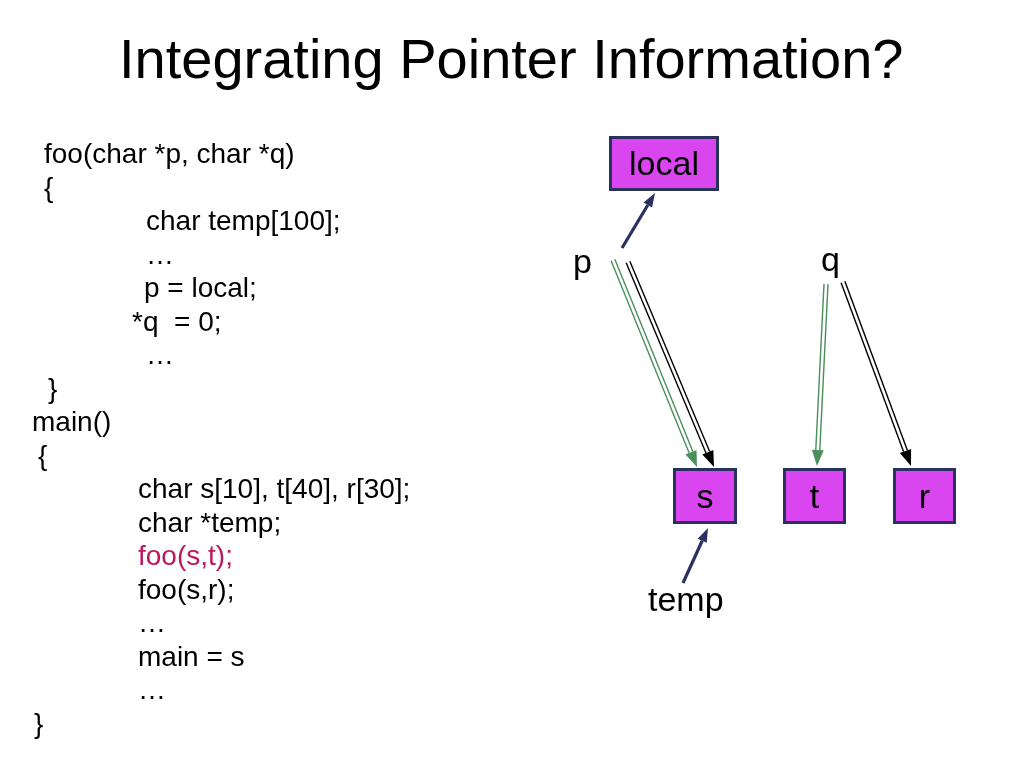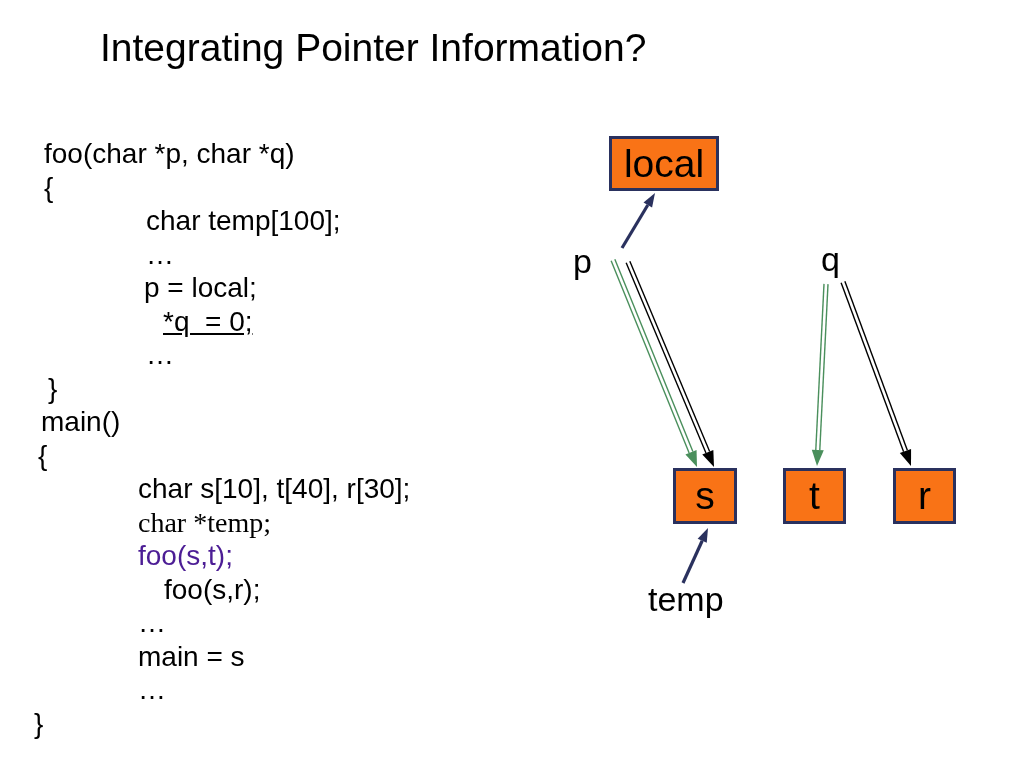--- a/index.html
+++ b/index.html
@@ -1,57 +1,57 @@
 <!DOCTYPE html>
 <html><head>
 <meta charset="utf-8">
 <style>
   html,body{margin:0;padding:0;background:#fff;}
   .slide{
     position:relative;width:1024px;height:768px;background:#ffffff;
     font-family:"Liberation Sans", sans-serif;overflow:hidden;
   }
   .title{
-    position:absolute;left:100px;top:26px;font-size:39px;color:#000;
+    position:absolute;left:119px;top:26px;font-size:56px;color:#000;
     letter-spacing:0px;white-space:pre;
   }
   .code-line{
     position:absolute;font-size:28px;line-height:33px;color:#000;white-space:pre;
   }
   .dbox{
-    position:absolute;border:3px solid #2a315e;background:#f97316;
+    position:absolute;border:3px solid #2a315e;background:#d946ef;
     display:flex;align-items:center;justify-content:center;
-    font-size:39px;color:#000;box-sizing:border-box;
+    font-size:34px;color:#000;box-sizing:border-box;
   }
   .dlabel{
     position:absolute;font-size:34px;color:#000;white-space:pre;
   }
   svg.arrow-layer{position:absolute;left:0;top:0;pointer-events:none;}
 </style>
 </head>
 <body>
 
 <div class="slide">
   <div class="title">Integrating Pointer Information?</div>
 
   <div id="code">
       <div class="code-line" style="left: 44px; top: 137px; text-align: center;">foo(char *p, char *q)</div>
       <div class="code-line" style="left: 44px; top: 170.5px;">{</div>
       <div class="code-line" style="left: 146px; top: 204px;">char temp[100];</div>
       <div class="code-line" style="left: 146px; top: 237.5px;">…</div>
       <div class="code-line" style="left: 144px; top: 271px;">p = local;</div>
-      <div class="code-line" style="left: 163px; top: 304.5px; text-decoration: underline;">*q  = 0;</div>
+      <div class="code-line" style="left: 132px; top: 304.5px;">*q  = 0;</div>
       <div class="code-line" style="left: 146px; top: 338px;">…</div>
       <div class="code-line" style="left: 48px; top: 371.5px;">}</div>
-      <div class="code-line" style="left: 41px; top: 405px; text-align: right;">main()</div>
+      <div class="code-line" style="left: 32px; top: 405px; text-align: right;">main()</div>
       <div class="code-line" style="left: 38px; top: 438.5px;">{</div>
       <div class="code-line" style="left: 138px; top: 472px;">char s[10], t[40], r[30];</div>
-      <div class="code-line" style="left: 138px; top: 505.5px; font-family: Liberation Serif, serif;">char *temp;</div>
-      <div class="code-line" style="left: 138px; top: 539px; color: #4c1d95;">foo(s,t);</div>
-      <div class="code-line" style="left: 138px; top: 572.5px; margin-left: 26px;">foo(s,r);</div>
+      <div class="code-line" style="left: 138px; top: 505.5px;">char *temp;</div>
+      <div class="code-line" style="left: 138px; top: 539px; color: #be185d;">foo(s,t);</div>
+      <div class="code-line" style="left: 138px; top: 572.5px;">foo(s,r);</div>
       <div class="code-line" style="left: 138px; top: 606px;">…</div>
       <div class="code-line" style="left: 138px; top: 639.5px;">main = s</div>
       <div class="code-line" style="left: 138px; top: 673px;">…</div>
       <div class="code-line" style="left: 34px; top: 706.5px;">}</div>
     </div>
 
   <div id="diagram">
     <svg id="arrow-layer" class="arrow-layer" width="1024" height="768" viewBox="0 0 1024 768">
         <g>
           <line x1="622" y1="248" x2="647.7970594240146" y2="205.00490095997563" stroke="#2a315e" stroke-width="3.2"></line>

